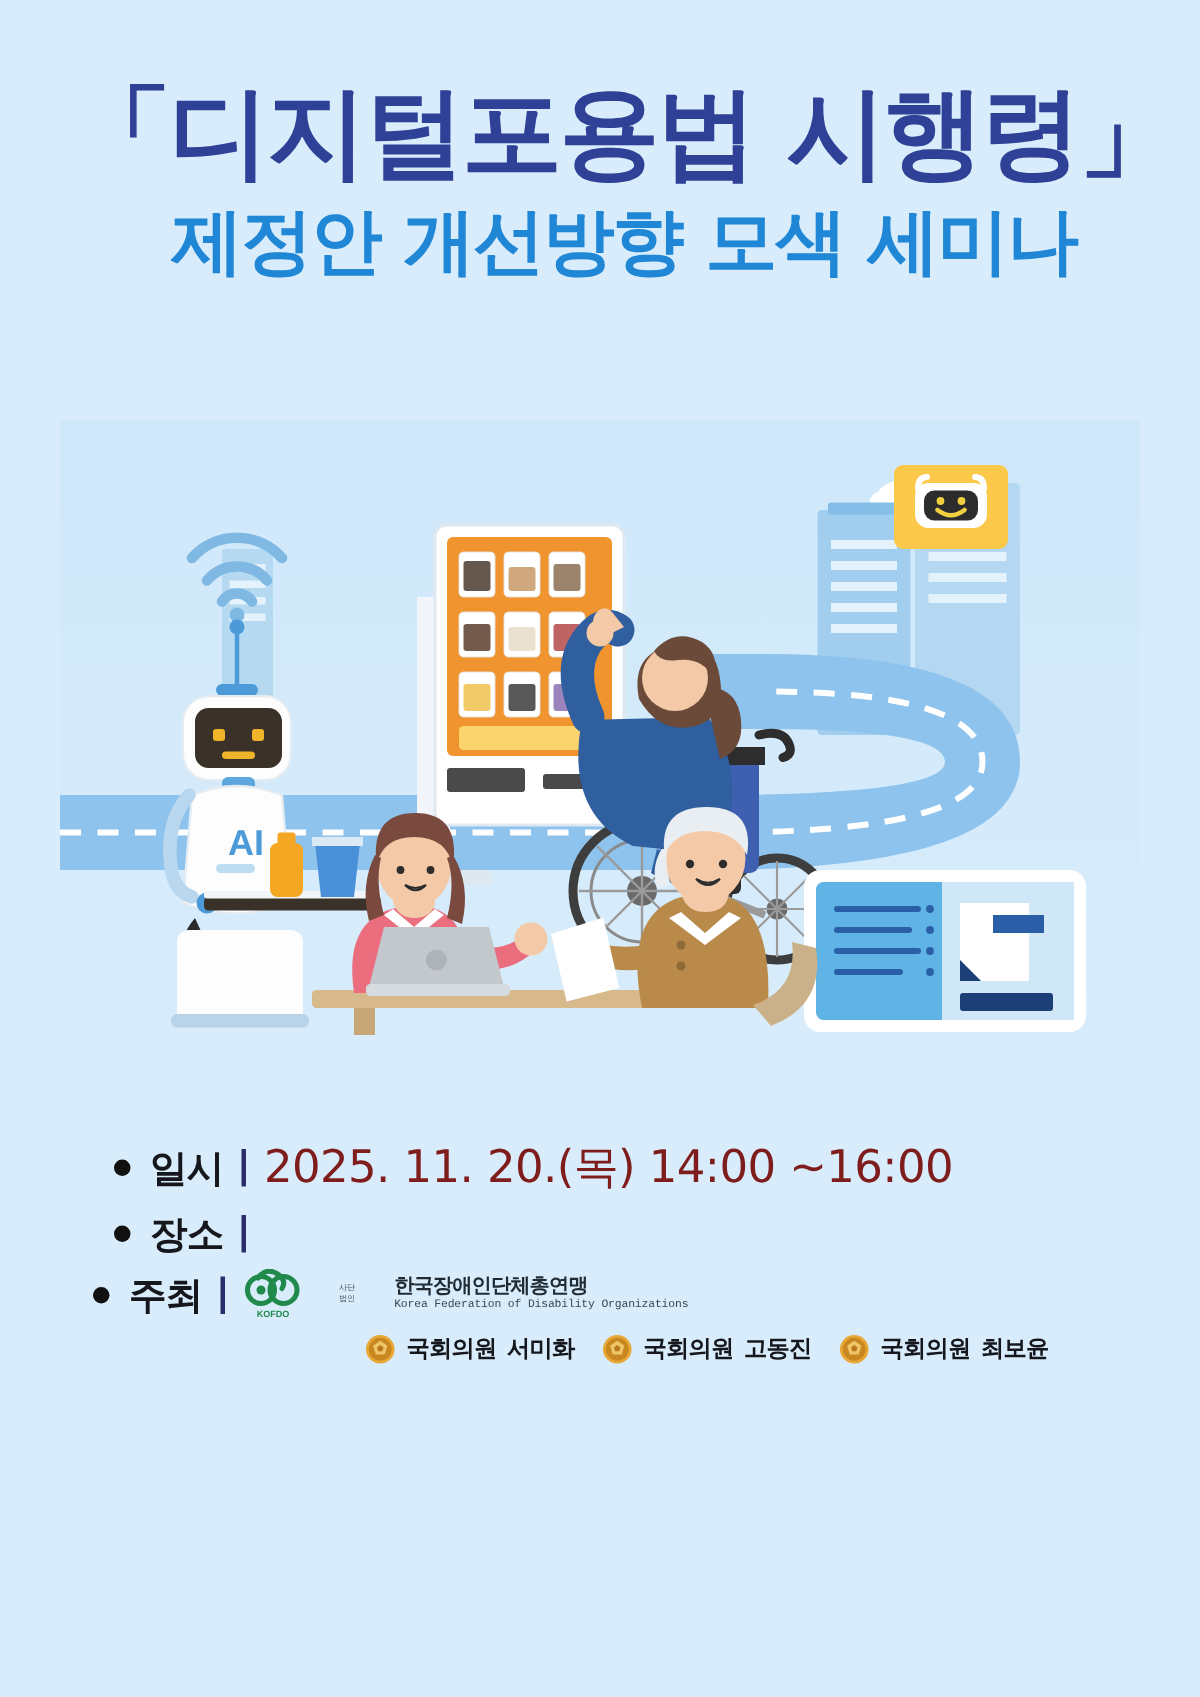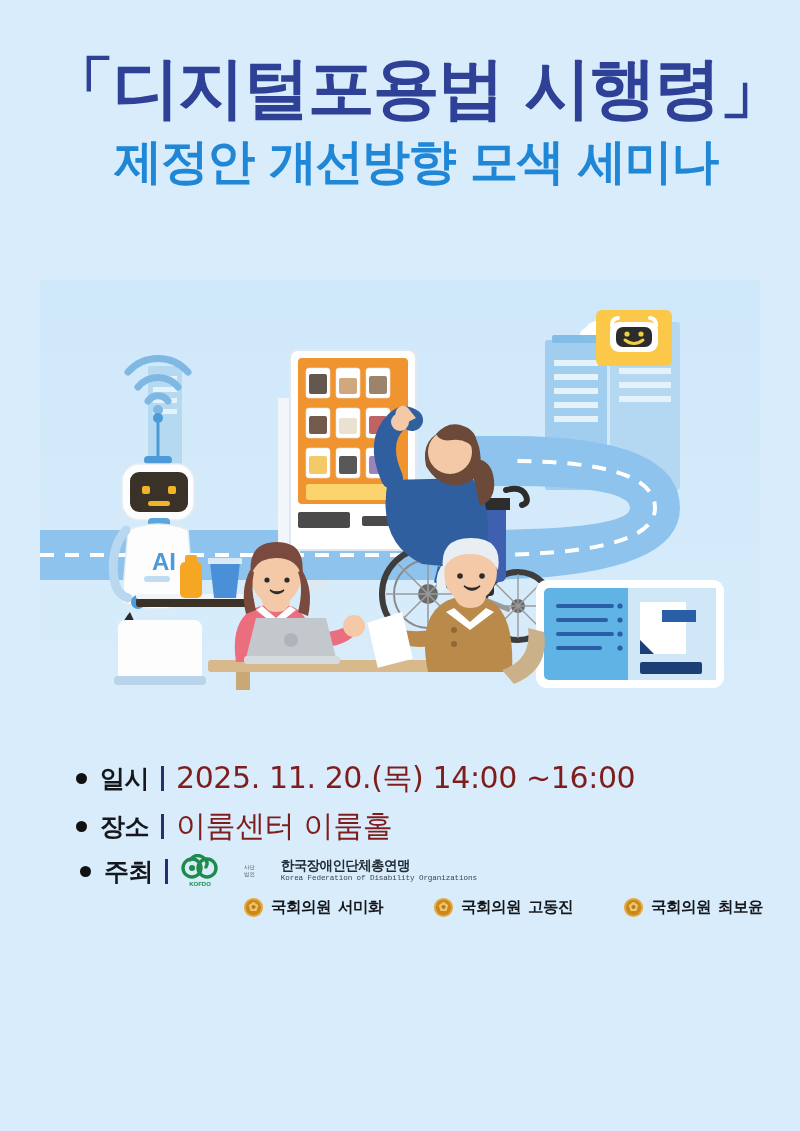--- a/index.html
+++ b/index.html
@@ -31,31 +31,31 @@
   
   .info{position:absolute;top:758px;left:0;width:800px;}
   .info-row{display:flex;align-items:center;margin-bottom:7px;padding-left:76px;}
   .bullet{width:11px;height:11px;border-radius:50%;background:#111;margin-right:13px;flex:0 0 auto;}
   .lbl{font-size:25px;font-weight:700;color:#15171c;letter-spacing:-0.5px;
        font-family:"DejaVu Sans","Liberation Sans",sans-serif;}
   .sep{display:inline-block;width:3px;height:25px;background:#2a2f6b;margin:0 12px;flex:0 0 auto;}
   .val{font-size:30px;font-weight:400;color:#7f1d1d;letter-spacing:-0.4px;
        font-family:"DejaVu Sans","Liberation Sans",sans-serif;}
 
-  .host-row{display:flex;align-items:center;padding-left:80px;margin-top:2px;}
+  .host-row{display:flex;align-items:center;padding-left:62px;margin-top:2px;}
   .kofdo{display:flex;align-items:center;gap:24px;}
   .kofdo-txt{display:flex;flex-direction:column;line-height:1;}
   .kofdo-kr{font-size:13.5px;font-weight:700;color:#1f2a33;letter-spacing:-0.6px;
             font-family:"DejaVu Sans","Liberation Sans",sans-serif;}
   .kofdo-en{font-size:7.6px;color:#3b4650;letter-spacing:-0.1px;margin-top:2px;
             font-family:Liberation Mono, monospace;}
   .kofdo-pre{font-size:5.4px;color:#4a555f;line-height:1.25;margin-right:2px;
              font-family:"Liberation Sans",sans-serif;text-align:center;}
 
-  .mps{display:flex;align-items:center;gap:50px;padding-left:243px;margin-top:9px;}
+  .mps{display:flex;align-items:center;gap:18px;padding-left:243px;margin-top:9px;}
   .mp{display:flex;align-items:center;gap:7px;}
   .mp-name{font-size:15.5px;font-weight:700;color:#15171c;letter-spacing:-0.5px;
            font-family:"DejaVu Sans","Liberation Sans",sans-serif;}
 </style>
 </head>
 <body>
 
 <div class="poster">
 
   <div class="title-block">
@@ -298,21 +298,20 @@
       <span class="bullet"></span>
       <span class="lbl">일시</span>
       <span class="sep"></span>
       <span class="val">2025. 11. 20.(목) 14:00 ~16:00</span>
     </div>
 
     <div class="info-row">
       <span class="bullet"></span>
       <span class="lbl">장소</span>
       <span class="sep"></span>
-      <span class="val">이룸센터 이룸홀</span>
     </div>
 
     <div class="host-row">
       <span class="bullet"></span>
       <span class="lbl">주최</span>
       <span class="sep"></span>
 
       <span class="kofdo">
         <svg width="40" height="34" viewBox="0 0 40 34">
           <g fill="none" stroke="#1f8a4c" stroke-width="3.4">

